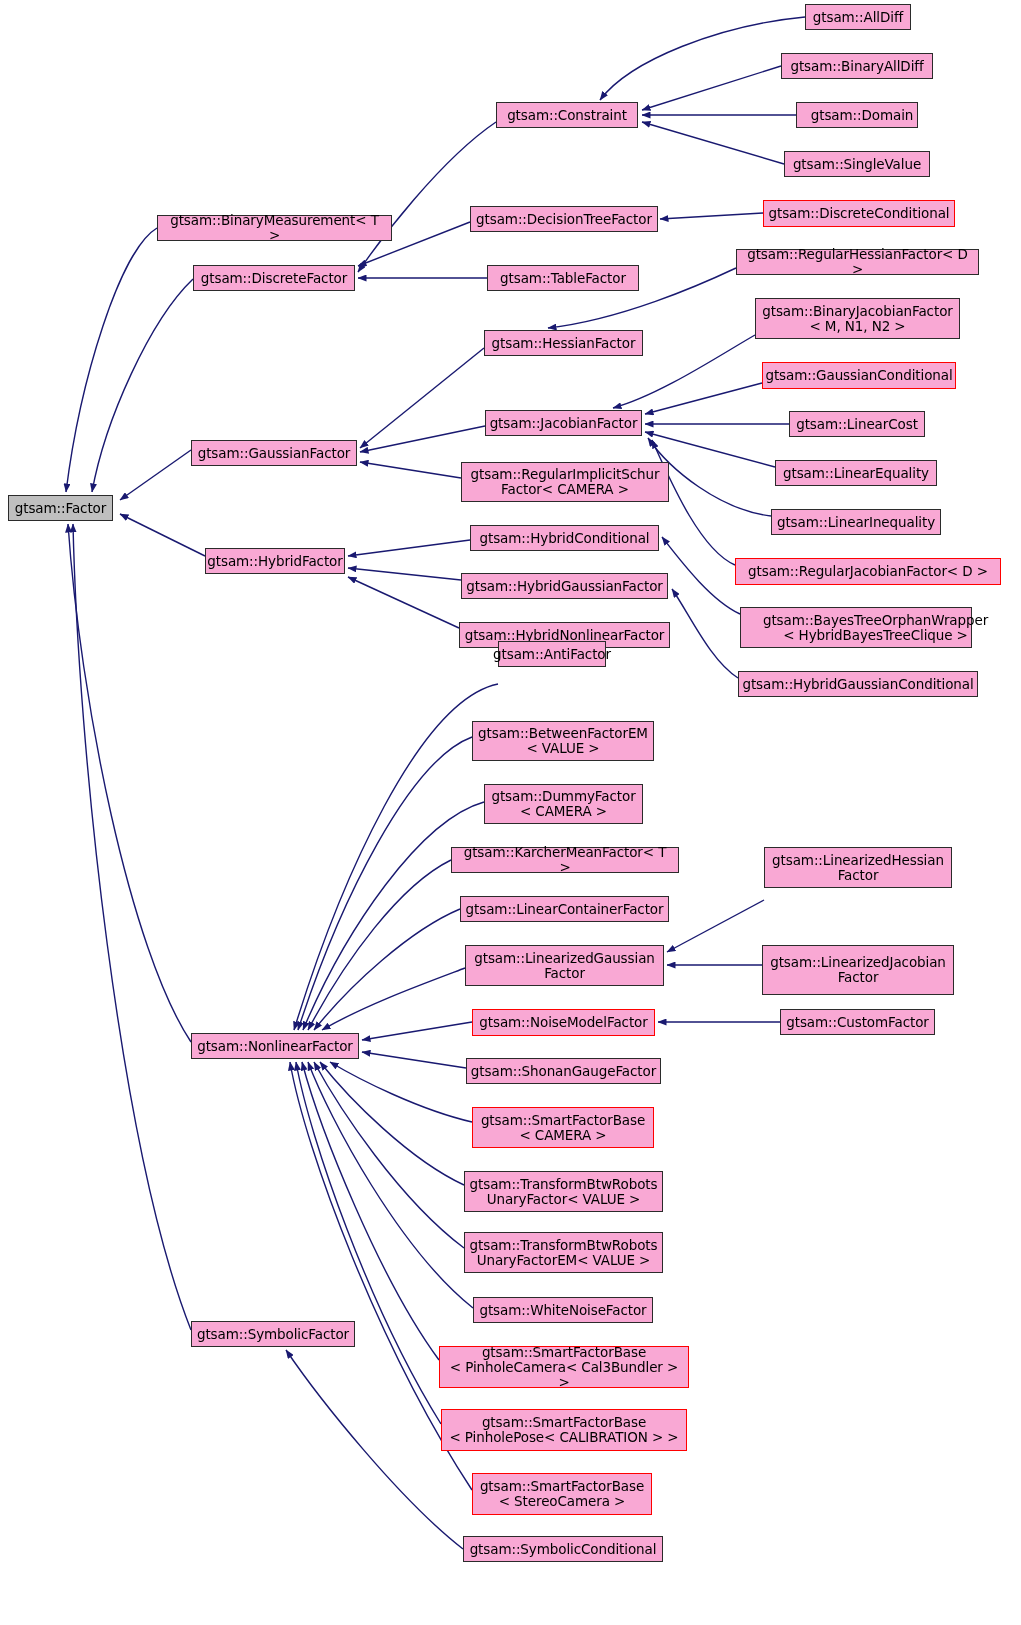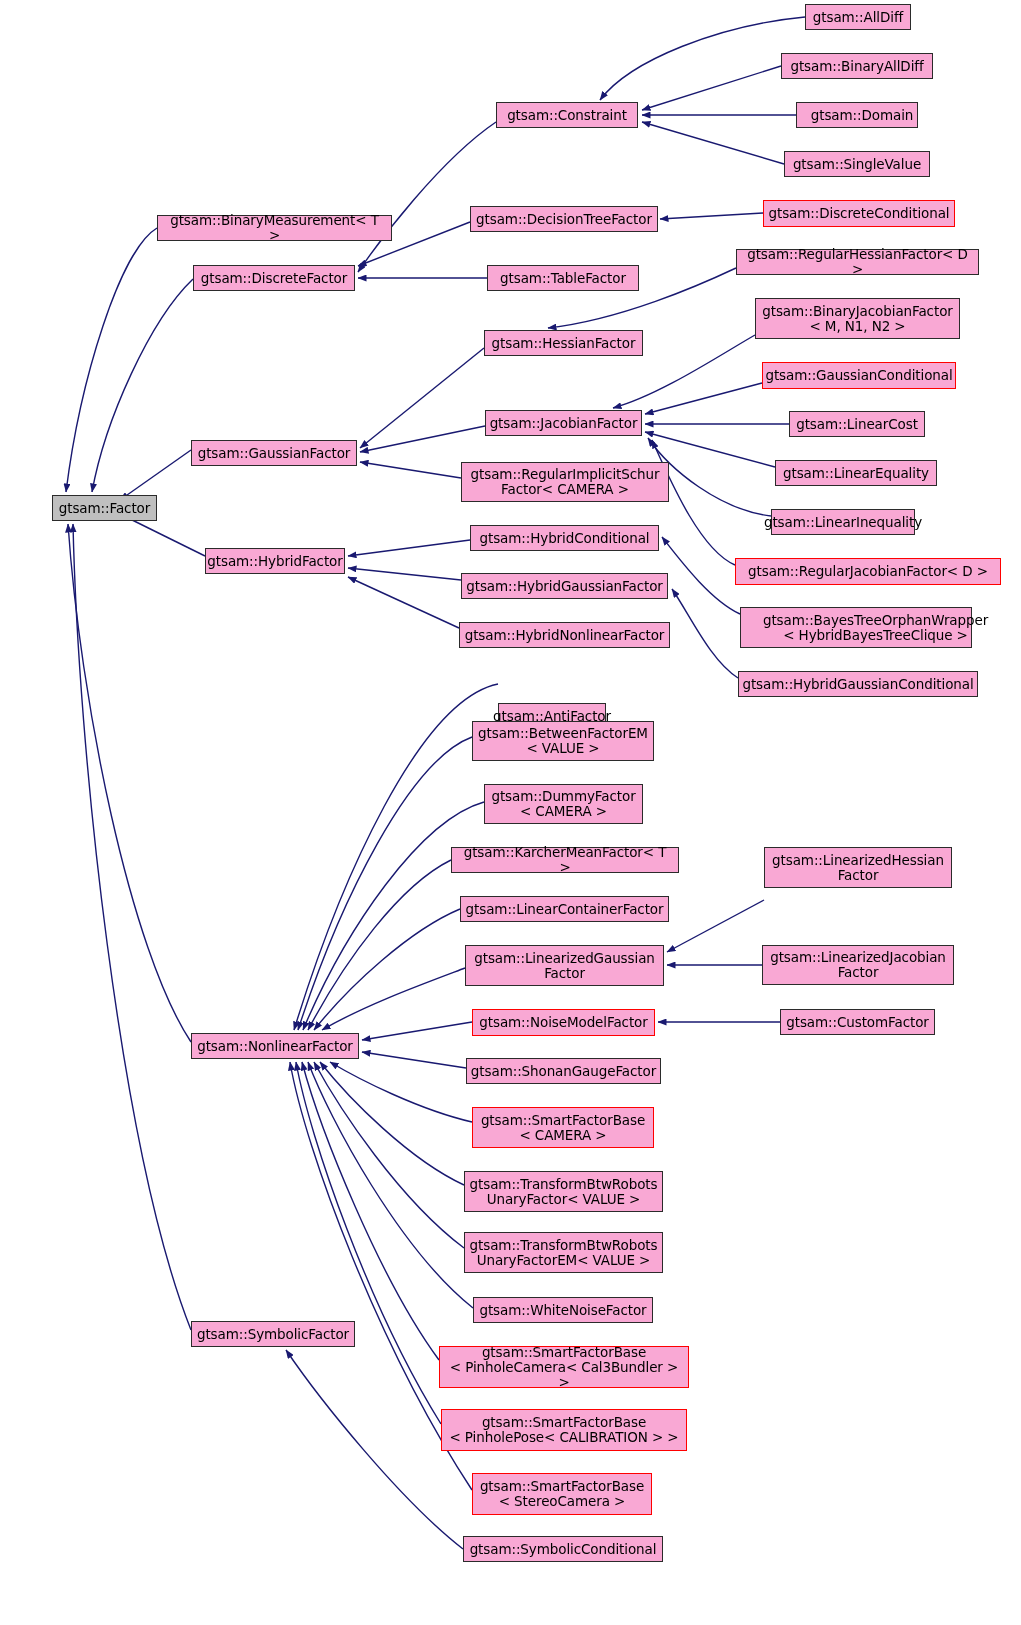--- a/index.html
+++ b/index.html
@@ -104,38 +104,38 @@
       <path d="M 464 1248 C 400 1200, 340 1110, 314 1062" fill="none" stroke="#191970" stroke-width="1.4" marker-end="url(#arrowhead)"></path>
       <path d="M 473 1308 C 400 1250, 330 1120, 308 1062" fill="none" stroke="#191970" stroke-width="1.4" marker-end="url(#arrowhead)"></path>
       <path d="M 439 1360 C 380 1280, 320 1130, 302 1062" fill="none" stroke="#191970" stroke-width="1.4" marker-end="url(#arrowhead)"></path>
       <path d="M 441 1424 C 370 1310, 310 1140, 296 1062" fill="none" stroke="#191970" stroke-width="1.4" marker-end="url(#arrowhead)"></path>
       <path d="M 472 1490 C 380 1350, 305 1150, 290 1062" fill="none" stroke="#191970" stroke-width="1.4" marker-end="url(#arrowhead)"></path>
       <path d="M 463 1549 C 400 1500, 320 1400, 286 1350" fill="none" stroke="#191970" stroke-width="1.4" marker-end="url(#arrowhead)"></path>
       <path d="M 764 900 L 667 952" fill="none" stroke="#191970" stroke-width="1.4" marker-end="url(#arrowhead)"></path>
       <path d="M 762 965 L 667 965" fill="none" stroke="#191970" stroke-width="1.4" marker-end="url(#arrowhead)"></path>
       <path d="M 780 1022 L 658 1022" fill="none" stroke="#191970" stroke-width="1.4" marker-end="url(#arrowhead)"></path>
     </svg>
-<div class="node root" style="left: 8px; top: 495px; width: 105px; height: 26px; margin-left: 44px;"><span>gtsam::Factor</span></div>
+<div class="node root" style="left: 8px; top: 495px; width: 105px; height: 26px;"><span>gtsam::Factor</span></div>
     <div class="node" style="left: 157px; top: 215px; width: 235px; height: 26px;"><span>gtsam::BinaryMeasurement&lt; T &gt;</span></div>
     <div class="node" style="left: 193px; top: 265px; width: 162px; height: 26px;"><span>gtsam::DiscreteFactor</span></div>
     <div class="node" style="left: 191px; top: 440px; width: 166px; height: 26px;"><span>gtsam::GaussianFactor</span></div>
     <div class="node" style="left: 205px; top: 548px; width: 140px; height: 26px;"><span>gtsam::HybridFactor</span></div>
     <div class="node" style="left: 191px; top: 1033px; width: 168px; height: 26px;"><span>gtsam::NonlinearFactor</span></div>
     <div class="node" style="left: 191px; top: 1321px; width: 164px; height: 26px;"><span>gtsam::SymbolicFactor</span></div>
     <div class="node" style="left: 496px; top: 102px; width: 142px; height: 26px;"><span>gtsam::Constraint</span></div>
     <div class="node" style="left: 470px; top: 206px; width: 188px; height: 26px;"><span>gtsam::DecisionTreeFactor</span></div>
     <div class="node" style="left: 487px; top: 265px; width: 152px; height: 26px;"><span>gtsam::TableFactor</span></div>
     <div class="node" style="left: 484px; top: 330px; width: 159px; height: 26px;"><span>gtsam::HessianFactor</span></div>
     <div class="node" style="left: 485px; top: 410px; width: 157px; height: 26px;"><span>gtsam::JacobianFactor</span></div>
     <div class="node" style="left: 461px; top: 462px; width: 208px; height: 40px;"><span>gtsam::RegularImplicitSchur
 Factor&lt; CAMERA &gt;</span></div>
     <div class="node" style="left: 470px; top: 525px; width: 189px; height: 26px;"><span>gtsam::HybridConditional</span></div>
     <div class="node" style="left: 461px; top: 573px; width: 207px; height: 26px;"><span>gtsam::HybridGaussianFactor</span></div>
     <div class="node" style="left: 459px; top: 622px; width: 211px; height: 26px;"><span>gtsam::HybridNonlinearFactor</span></div>
-    <div class="node" style="left: 498px; top: 703px; width: 108px; height: 26px; justify-content: center;"><span>gtsam::AntiFactor</span></div>
+    <div class="node" style="left: 498px; top: 641px; width: 108px; height: 26px; justify-content: center;"><span>gtsam::AntiFactor</span></div>
     <div class="node" style="left: 472px; top: 721px; width: 182px; height: 40px;"><span>gtsam::BetweenFactorEM
 &lt; VALUE &gt;</span></div>
     <div class="node" style="left: 484px; top: 784px; width: 159px; height: 40px;"><span>gtsam::DummyFactor
 &lt; CAMERA &gt;</span></div>
     <div class="node" style="left: 451px; top: 847px; width: 228px; height: 26px;"><span>gtsam::KarcherMeanFactor&lt; T &gt;</span></div>
     <div class="node" style="left: 460px; top: 896px; width: 209px; height: 26px;"><span>gtsam::LinearContainerFactor</span></div>
     <div class="node" style="left: 465px; top: 945px; width: 199px; height: 41px;"><span>gtsam::LinearizedGaussian
 Factor</span></div>
     <div class="node red" style="left: 472px; top: 1009px; width: 183px; height: 27px;"><span>gtsam::NoiseModelFactor</span></div>
     <div class="node" style="left: 466px; top: 1058px; width: 195px; height: 26px;"><span>gtsam::ShonanGaugeFactor</span></div>
@@ -157,23 +157,23 @@
     <div class="node" style="left: 781px; top: 53px; width: 152px; height: 26px;"><span>gtsam::BinaryAllDiff</span></div>
     <div class="node" style="left: 796px; top: 102px; width: 122px; height: 26px; padding-left: 10px;"><span>gtsam::Domain</span></div>
     <div class="node" style="left: 784px; top: 151px; width: 146px; height: 26px;"><span>gtsam::SingleValue</span></div>
     <div class="node red" style="left: 763px; top: 200px; width: 192px; height: 27px;"><span>gtsam::DiscreteConditional</span></div>
     <div class="node" style="left: 736px; top: 249px; width: 243px; height: 26px;"><span>gtsam::RegularHessianFactor&lt; D &gt;</span></div>
     <div class="node" style="left: 755px; top: 298px; width: 205px; height: 41px;"><span>gtsam::BinaryJacobianFactor
 &lt; M, N1, N2 &gt;</span></div>
     <div class="node red" style="left: 762px; top: 362px; width: 194px; height: 27px;"><span>gtsam::GaussianConditional</span></div>
     <div class="node" style="left: 789px; top: 411px; width: 136px; height: 26px;"><span>gtsam::LinearCost</span></div>
     <div class="node" style="left: 775px; top: 460px; width: 162px; height: 26px;"><span>gtsam::LinearEquality</span></div>
-    <div class="node" style="left: 771px; top: 509px; width: 144px; height: 26px; text-align: right;"><span>gtsam::LinearInequality</span></div>
+    <div class="node" style="left: 771px; top: 509px; width: 170px; height: 26px; text-align: right;"><span>gtsam::LinearInequality</span></div>
     <div class="node red" style="left: 735px; top: 558px; width: 266px; height: 27px;"><span>gtsam::RegularJacobianFactor&lt; D &gt;</span></div>
     <div class="node" style="left: 740px; top: 607px; width: 232px; height: 41px; padding-left: 39px;"><span>gtsam::BayesTreeOrphanWrapper
 &lt; HybridBayesTreeClique &gt;</span></div>
     <div class="node" style="left: 738px; top: 671px; width: 240px; height: 26px;"><span>gtsam::HybridGaussianConditional</span></div>
     <div class="node" style="left: 764px; top: 847px; width: 188px; height: 41px;"><span>gtsam::LinearizedHessian
 Factor</span></div>
-    <div class="node" style="left: 762px; top: 945px; width: 192px; height: 40px;"><span>gtsam::LinearizedJacobian
+    <div class="node" style="left: 762px; top: 945px; width: 192px; height: 50px;"><span>gtsam::LinearizedJacobian
 Factor</span></div>
     <div class="node" style="left: 780px; top: 1009px; width: 155px; height: 26px;"><span>gtsam::CustomFactor</span></div>
   </div>
 
 </body></html>

